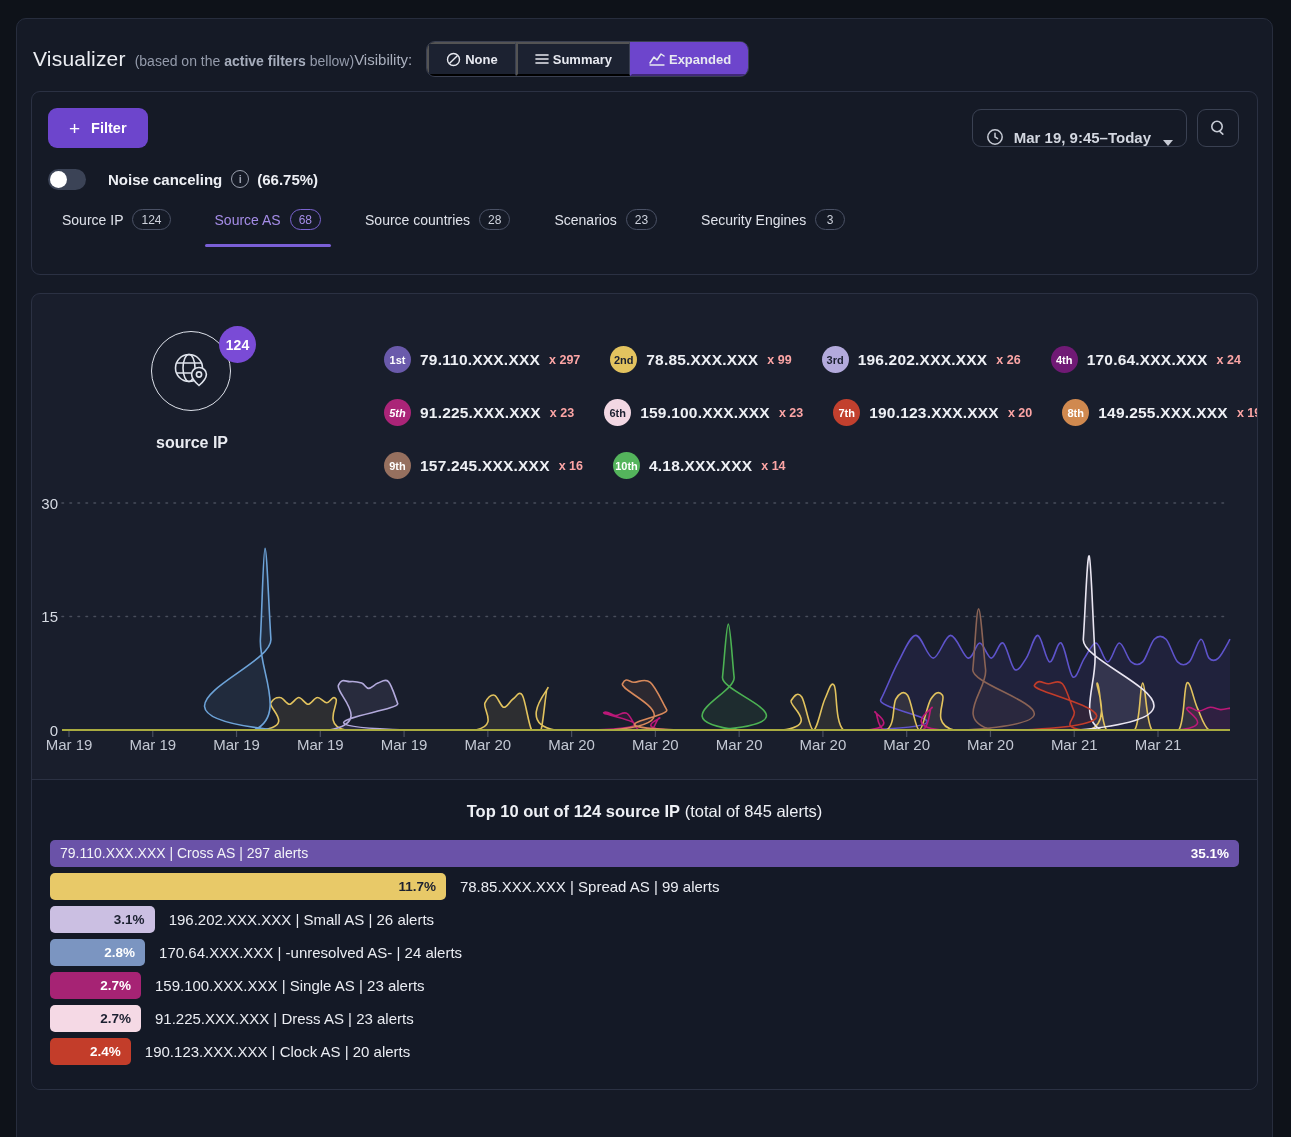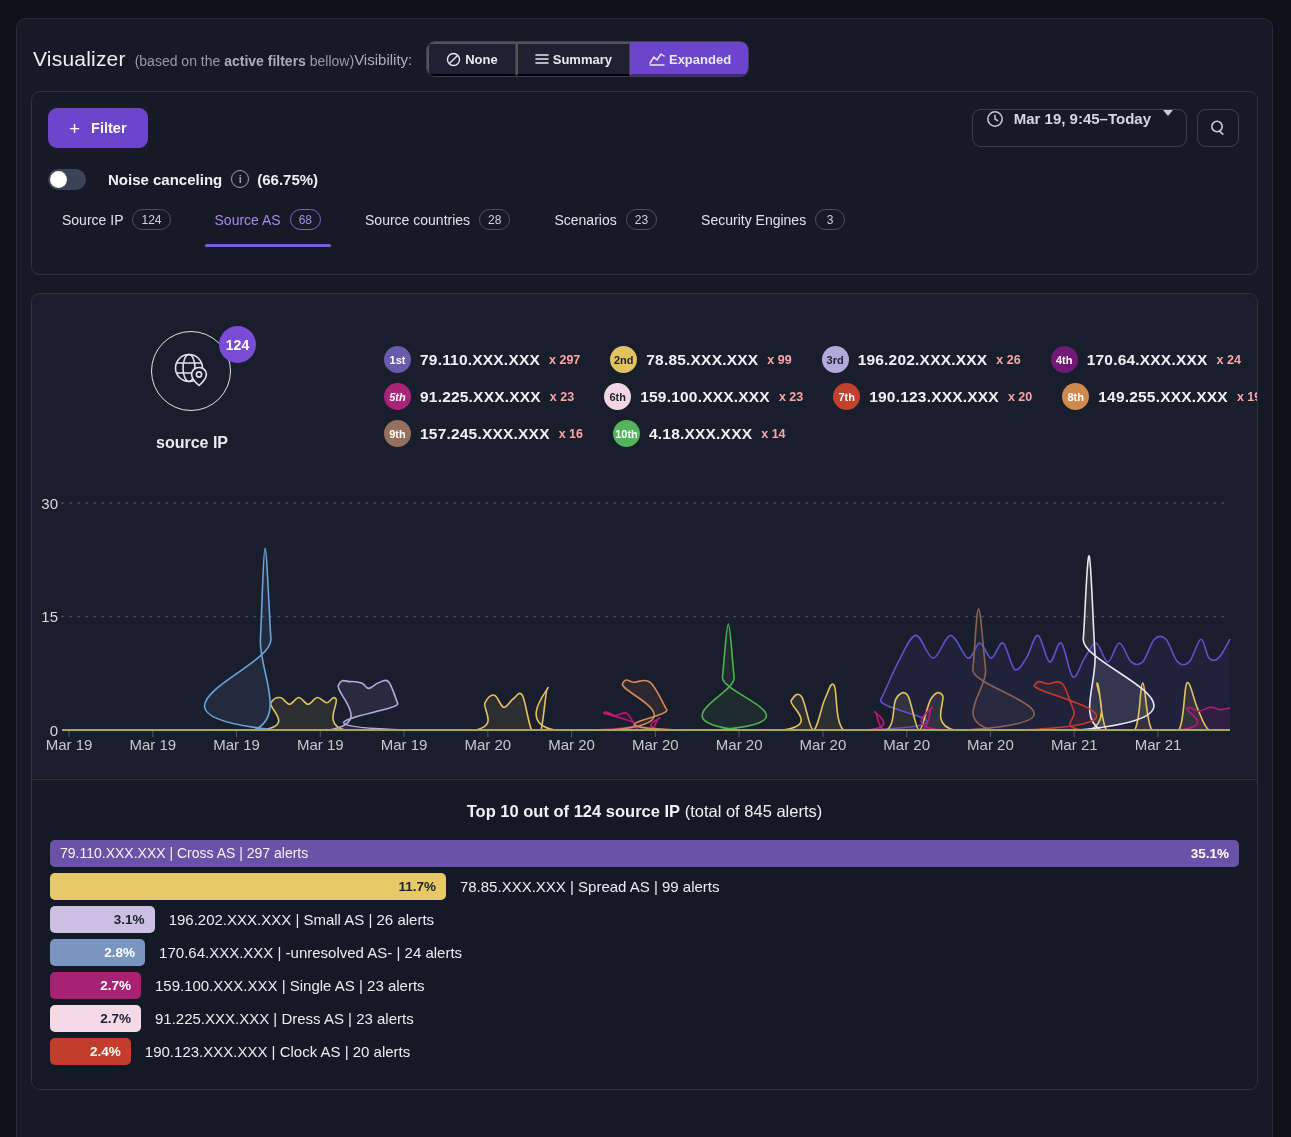--- a/index.html
+++ b/index.html
@@ -17,21 +17,21 @@
   .seg-btn{display:flex;align-items:center;gap:4px;height:34px;padding:8px 17px;background:#1c2231;color:#e7e9f0;font-size:13px;font-weight:700;border-right:1px solid #3a4052;cursor:pointer;user-select:none}
   .seg-btn:last-child{border-right:none}
   .seg-btn.active{background:#6d45cc;border-color:#6d45cc}
   .seg-btn svg{display:block}
   
   .filter-card{margin:0 14px;border:1px solid #2b3143;border-radius:9px;height:184px;box-sizing:border-box;padding:16px 16px 0 16px}
   .filter-row1{display:flex;justify-content:space-between;align-items:center}
   .filter-btn{display:flex;align-items:center;gap:11px;height:40px;padding:0 21px;background:#6d45cc;border:none;border-radius:9px;color:#fff;font-weight:700;font-size:14.5px;cursor:pointer}
   .plus-glyph{font-size:19px;font-weight:400;line-height:1}
   .right-controls{display:flex;gap:10px;margin-right:2px}
-  .date-btn{display:flex;align-items:flex-start;gap:10px;height:38px;padding:0 13px;background:none;border:1px solid #3a4152;border-radius:9px;color:#d3d7e0;font-size:15px;font-weight:700;cursor:pointer}
+  .date-btn{display:flex;align-items:flex-end;gap:10px;height:38px;padding:0 13px;background:none;border:1px solid #3a4152;border-radius:9px;color:#d3d7e0;font-size:15px;font-weight:700;cursor:pointer}
   .caret{width:0;height:0;border-left:5px solid transparent;border-right:5px solid transparent;border-top:6px solid #c6cad4;margin-left:2px}
   .search-btn{width:42px;height:38px;background:none;border:1px solid #3a4152;border-radius:9px;display:flex;align-items:center;justify-content:center;cursor:pointer}
   .noise-row{display:flex;align-items:center;margin-top:19px;height:24px}
   .toggle{width:38px;height:21px;border-radius:11px;background:#3b4356;position:relative;cursor:pointer;flex:0 0 auto}
   .knob{position:absolute;left:2px;top:2px;width:17px;height:17px;border-radius:50%;background:#fff}
   .noise-label{font-size:15px;font-weight:700;color:#edeff4;margin-left:22px}
   .info-icon{width:18px;height:18px;border:1.5px solid #9aa0ae;border-radius:50%;color:#9aa0ae;font-size:11px;font-weight:700;display:flex;align-items:center;justify-content:center;margin:0 8px 0 9px;box-sizing:border-box}
   .noise-pct{font-size:15px;font-weight:700;color:#edeff4}
   .tabs{display:flex;gap:44px;margin-top:18px;padding-left:14px}
   .tab{display:flex;align-items:center;gap:9px;font-size:14px;color:#dfe2ea;padding-bottom:17px;position:relative;cursor:pointer}
@@ -39,21 +39,21 @@
   .tab.active{color:#a48ce6}
   .tab.active .cnt{border-color:#7a63cf;color:#a48ce6}
   .tab.active::after{content:"";position:absolute;left:-10px;right:-10px;bottom:0;height:3px;background:#7a5fd6;border-radius:2px}
   
   .chart-card{margin:18px 14px 0 14px;border:1px solid #2b3143;border-radius:9px;background:#191e2c;overflow:hidden}
   .summary-row{display:flex;height:192px;position:relative}
   .entity{position:relative;width:320px;flex:0 0 auto}
   .globe-wrap{position:absolute;left:119px;top:37px;width:80px;height:80px;border:1.5px solid #dde1ea;border-radius:50%;box-sizing:border-box;display:flex;align-items:center;justify-content:center}
   .badge-124{position:absolute;left:187px;top:32px;width:37px;height:37px;border-radius:50%;background:#7a4bd6;color:#fff;font-size:14px;font-weight:700;display:flex;align-items:center;justify-content:center;z-index:2}
   .entity-label{position:absolute;left:0;width:320px;top:140px;text-align:center;font-size:16px;font-weight:700;color:#e9ebf1}
-  .legend{margin-top:52px;margin-left:32px;display:flex;flex-direction:column;gap:10px}
+  .legend{margin-top:52px;margin-left:32px;display:flex;flex-direction:column;gap:26px}
   .leg-row{display:flex;gap:30px}
   .leg-item{display:flex;align-items:center;gap:9px;cursor:pointer}
   .badge{width:27px;height:27px;border-radius:50%;font-size:11px;font-weight:700;display:flex;align-items:center;justify-content:center;flex:0 0 auto}
   .ip{font-size:15.5px;font-weight:700;color:#eef0f5;letter-spacing:.2px;white-space:nowrap}
   .cnt-x{font-size:12.5px;color:#fca5a5;font-weight:600;white-space:nowrap}
   #chart{display:block}
   
   .top10{border-top:1px solid #2b3143;background:#141926;padding-top:22px}
   .top10-title{text-align:center;font-size:16.5px;color:#eef0f5}
   .top10-title b{font-weight:700}

